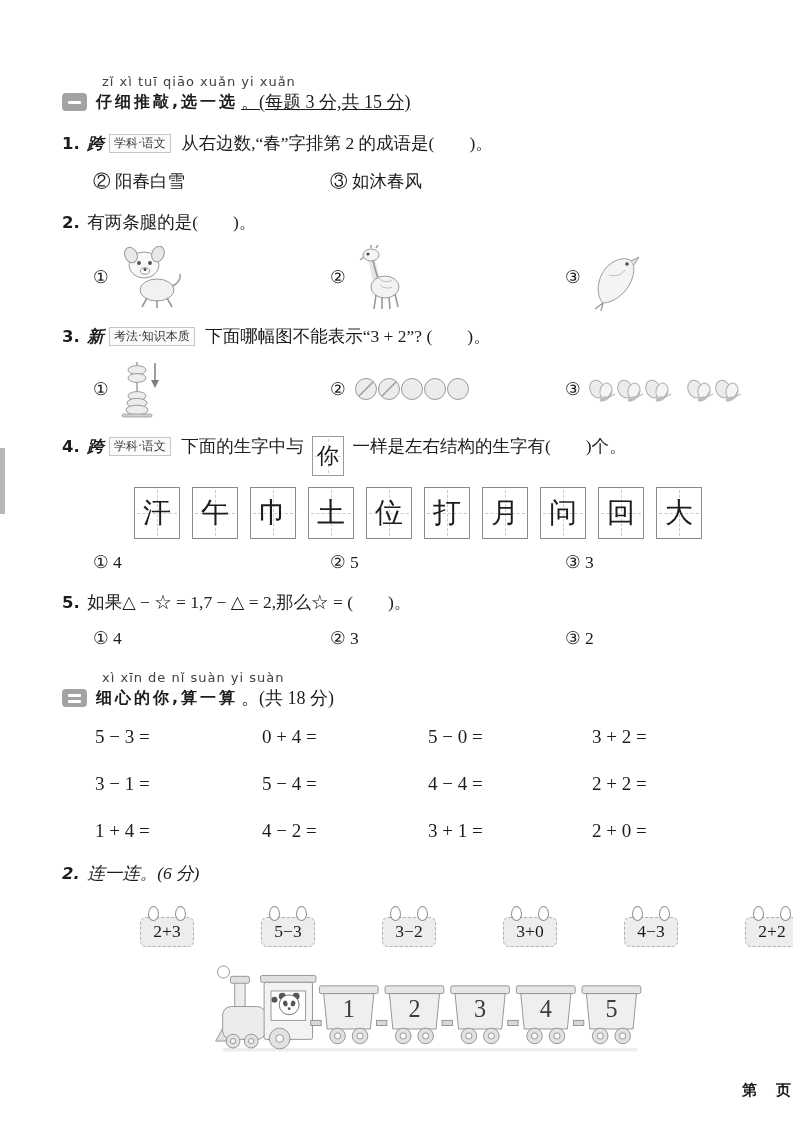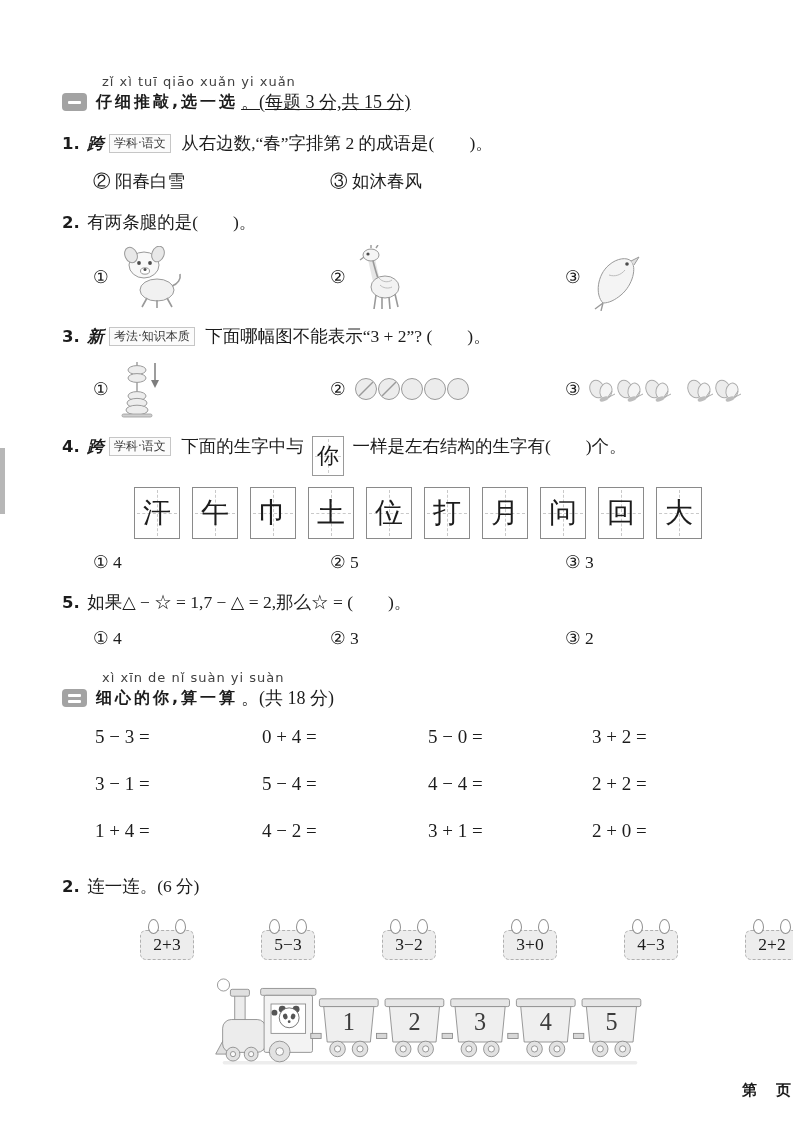--- a/index.html
+++ b/index.html
@@ -259,21 +259,21 @@
       <span>3 − 1 =</span>
       <span>5 − 4 =</span>
       <span>4 − 4 =</span>
       <span>2 + 2 =</span>
       <span>1 + 4 =</span>
       <span>4 − 2 =</span>
       <span>3 + 1 =</span>
       <span>2 + 0 =</span>
     </div>
 
-    <div class="q" style="margin-top:32px;">
+    <div class="q" style="margin-top:19px;font-style:italic;">
       <span class="qnum">2.</span>
       <span>连一连。(6 分)</span>
     </div>
     <div class="tags">
       <span class="mtag"><i class="ear l"></i><i class="ear r"></i><span>2+3</span></span>
       <span class="mtag"><i class="ear l"></i><i class="ear r"></i><span>5−3</span></span>
       <span class="mtag"><i class="ear l"></i><i class="ear r"></i><span>3−2</span></span>
       <span class="mtag"><i class="ear l"></i><i class="ear r"></i><span>3+0</span></span>
       <span class="mtag"><i class="ear l"></i><i class="ear r"></i><span>4−3</span></span>
       <span class="mtag"><i class="ear l"></i><i class="ear r"></i><span>2+2</span></span>

